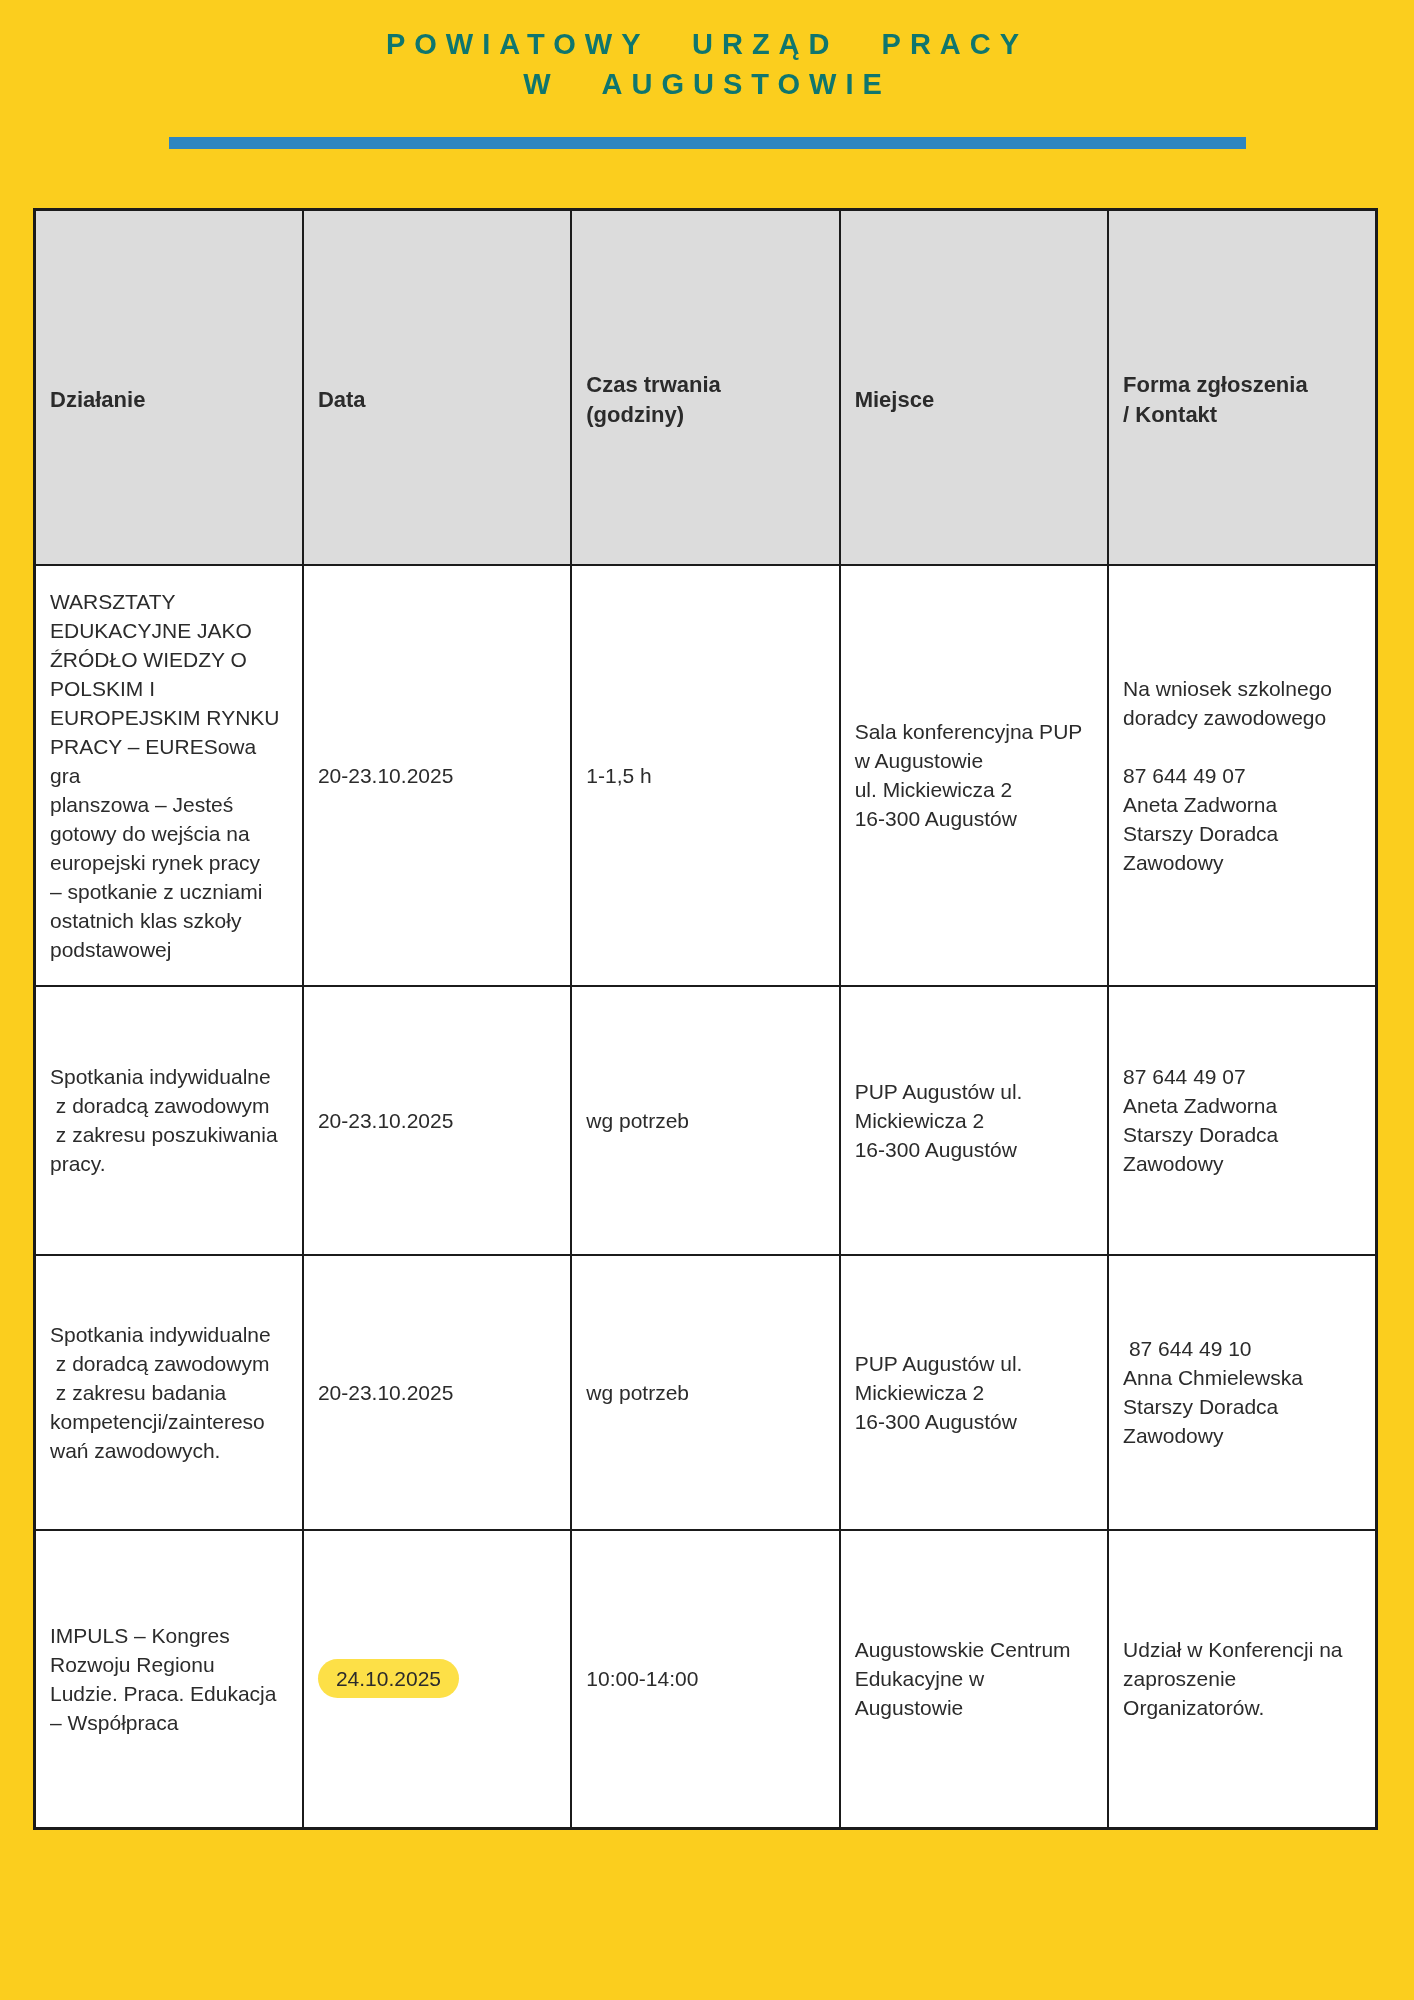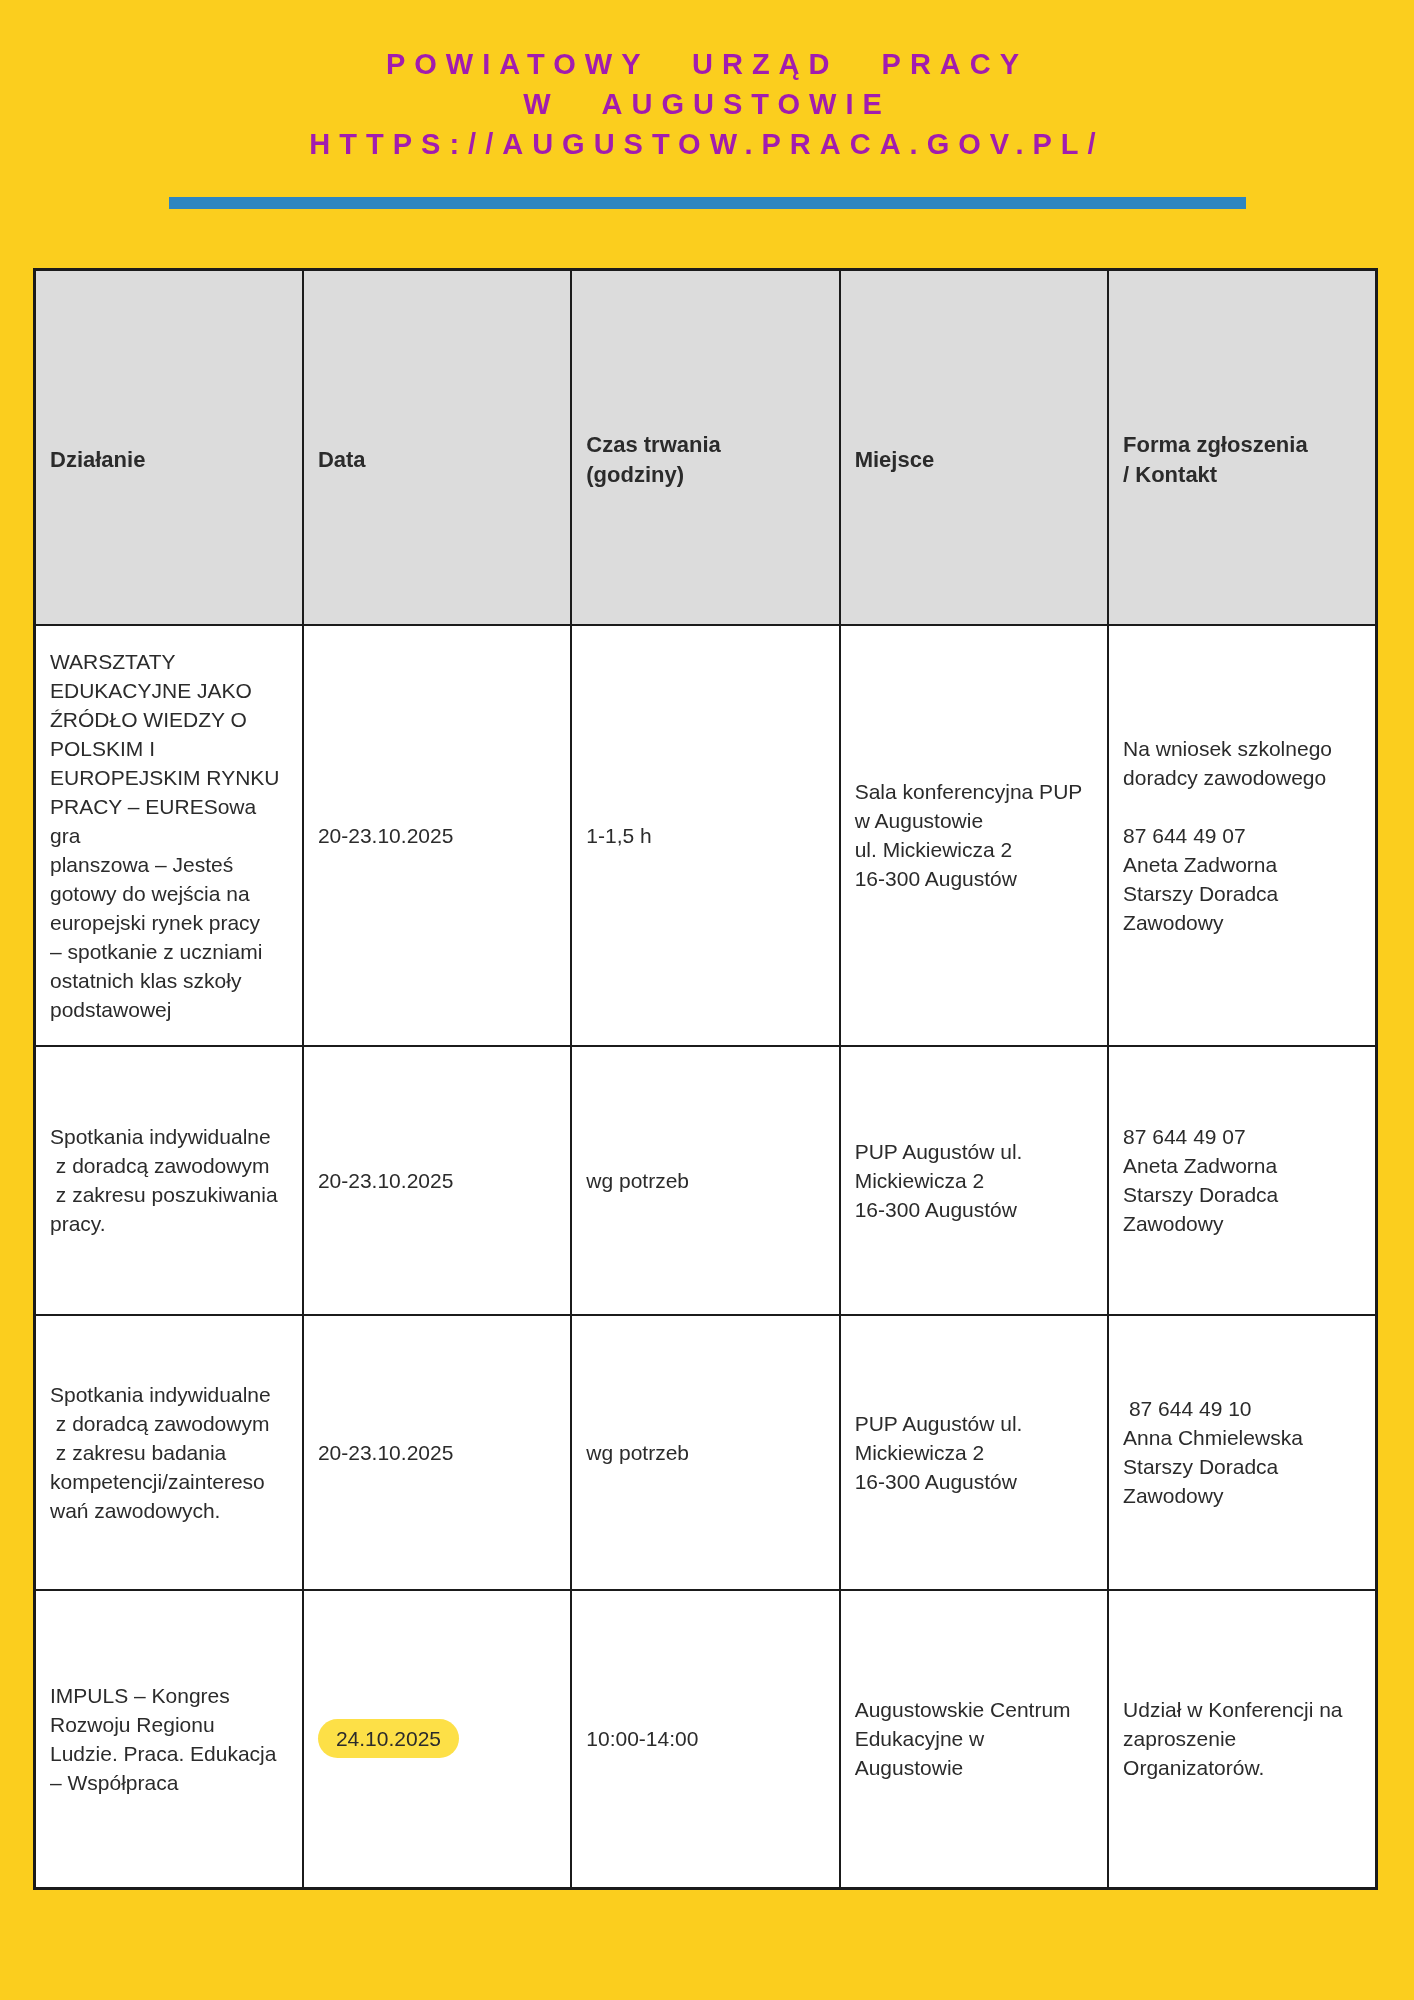--- a/index.html
+++ b/index.html
@@ -11,23 +11,23 @@
     height: 2000px;
     background: #FBCE1E;
     font-family: "Liberation Sans", sans-serif;
     color: #2B2B2B;
     overflow: hidden;
     position: relative;
   }
 
   
   .letterhead {
-    padding-top: 44px;
+    padding-top: 24px;
     text-align: center;
-    color: #a21caf;
+    color: #0f766e;
     font-weight: 700;
   }
   .letterhead .lh-line {
     font-size: 29px;
     line-height: 40px;
     letter-spacing: 9px;
     word-spacing: 26px;
     white-space: nowrap;
   }
 
@@ -92,21 +92,20 @@
     padding: 5px 18px;
     white-space: nowrap;
   }
 </style>
 </head>
 <body>
 
 <div class="letterhead">
   <div class="lh-line">POWIATOWY URZĄD PRACY</div>
   <div class="lh-line">W AUGUSTOWIE</div>
-  <div class="lh-line">HTTPS://AUGUSTOW.PRACA.GOV.PL/</div>
 </div>
 
 <div class="divider"></div>
 
 <table class="schedule">
   <colgroup>
       <col>
       <col>
       <col>
       <col>

